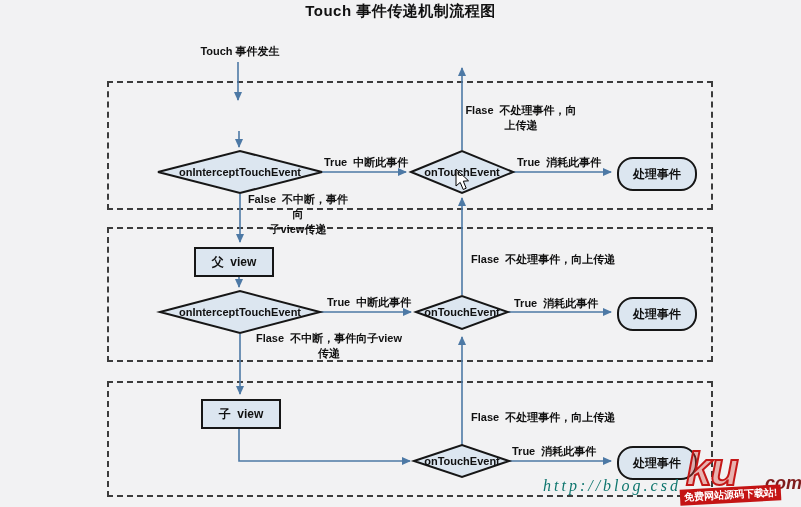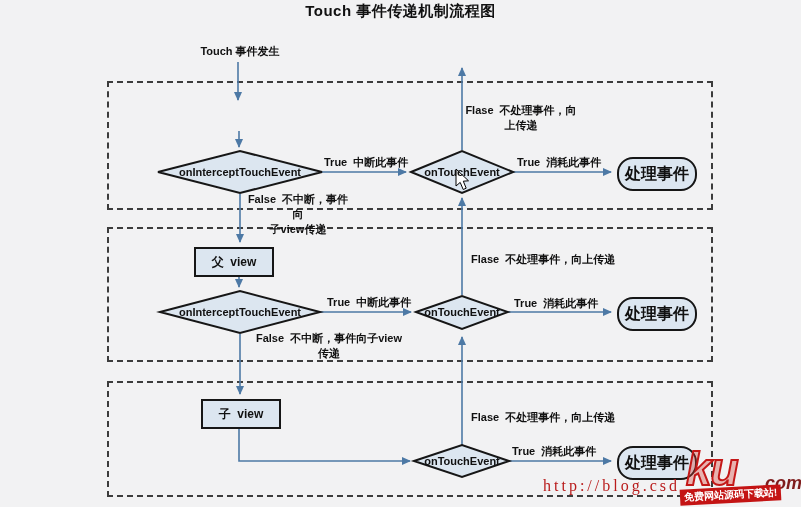--- a/index.html
+++ b/index.html
@@ -19,37 +19,37 @@
   }
   .svg-layer { left:0; top:0; pointer-events:none; }
   .node-rect {
     background:#dce6f0; border:2px solid #161616;
     display:flex; align-items:center; justify-content:center;
     font-size:12px; font-weight:bold; white-space:pre;
   }
   .node-stadium {
     background:#dce6f0; border:2px solid #161616; border-radius:16px;
     display:flex; align-items:center; justify-content:center;
-    font-size:16px; font-weight:bold; white-space:pre;
+    font-size:12px; font-weight:bold; white-space:pre;
   }
   .diamond-label {
     display:flex; align-items:center; justify-content:center;
     font-weight:bold; white-space:pre; pointer-events:none;
   }
   .lbl {
     font-size:11px; font-weight:bold; white-space:pre-wrap;
     text-align:center; line-height:1.35;
   }
   .lbl-nowrap {
     font-size:11px; font-weight:bold; white-space:pre;text-align:center;
   }
   #wm-url {
     font-family:"Liberation Serif", serif;
-    font-size:16px; letter-spacing:3px;
-    color:#b91c1c; z-index:5;
+    font-style:italic; font-size:16px; letter-spacing:3px;
+    color:#0f766e; z-index:5;
   }
   #logo { z-index:6; }
   #logo-asp {
     font-size:48px; font-weight:bold; font-style:italic;
     color:#cc1212; line-height:1; letter-spacing:-2px;
   }
   #logo-ku {
     font-size:46px; font-weight:bold; font-style:italic;
     line-height:1; letter-spacing:-1px;
     color:rgba(214,60,50,0.35);
@@ -128,21 +128,21 @@
   <div class="abs lbl-nowrap" style="left:324px; top:155px;">True  中断此事件</div>
   <div class="abs lbl-nowrap" style="left:517px; top:155px;">True  消耗此事件</div>
   <div class="abs lbl" style="left:462px; top:103px; width:118px;">Flase  不处理事件，向
 上传递</div>
   <div class="abs lbl" style="left:246px; top:192px; width:104px;">False  不中断，事件向
 子view传递</div>
 
   <div class="abs lbl-nowrap" style="left:327px; top:295px;">True  中断此事件</div>
   <div class="abs lbl-nowrap" style="left:514px; top:296px;">True  消耗此事件</div>
   <div class="abs lbl-nowrap" style="left:471px; top:252px;">Flase  不处理事件，向上传递</div>
-  <div class="abs lbl" style="left:246px; top:331px; width:166px;">False  不中断，事件向子view
+  <div class="abs lbl" style="left:246px; top:331px; width:166px;">Flase  不中断，事件向子view
 传递</div>
 
   <div class="abs lbl-nowrap" style="left:471px; top:410px;">Flase  不处理事件，向上传递</div>
   <div class="abs lbl-nowrap" style="left:512px; top:444px;">True  消耗此事件</div>
 
   <div id="wm-url" class="abs" style="left:543px; top:477px;">http://blog.csd</div>
 
   <div id="logo" class="abs" style="left:620px; top:440px; width:181px; height:67px;">
     <span id="logo-ku" class="abs" style="left:66px; top:6px;">ku</span>
     <span id="logo-com" class="abs" style="left:140px; top:33px;">.com</span>

